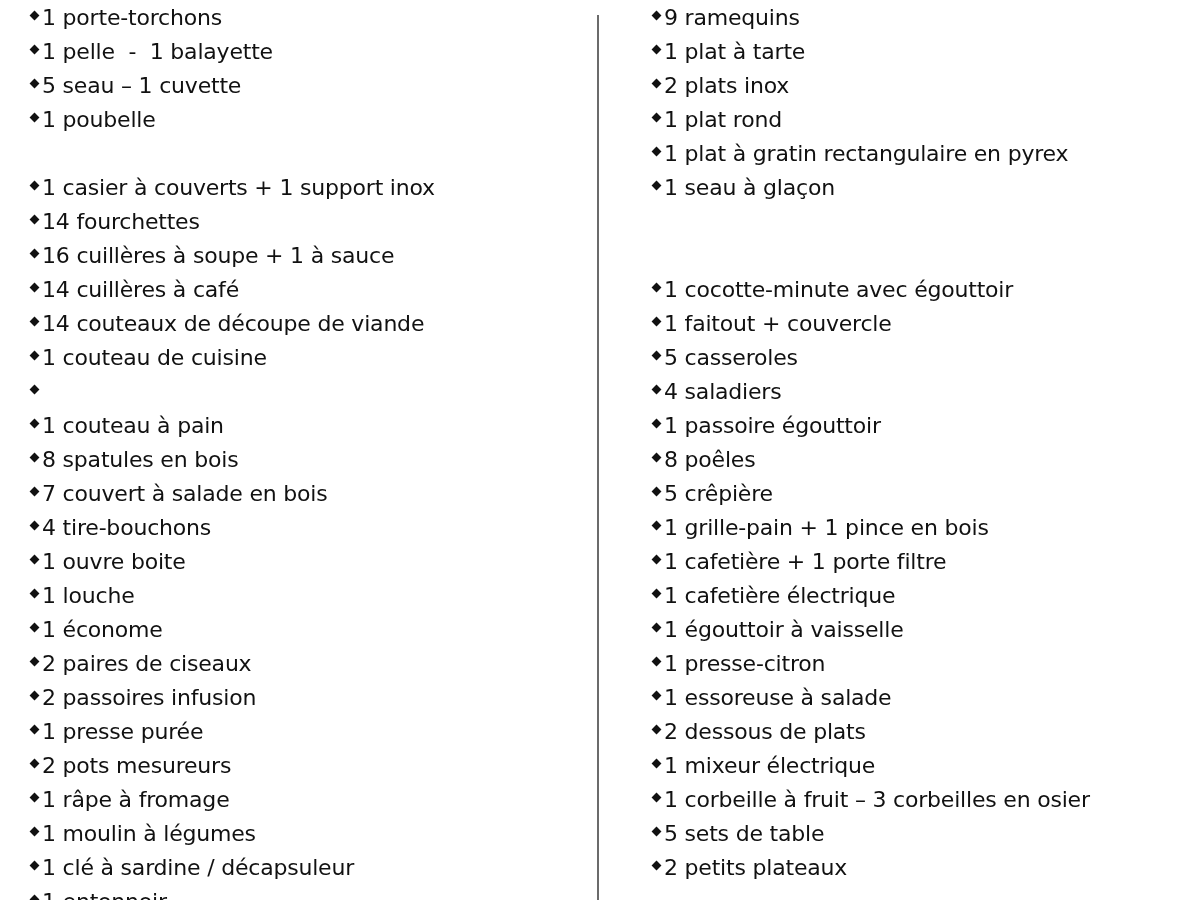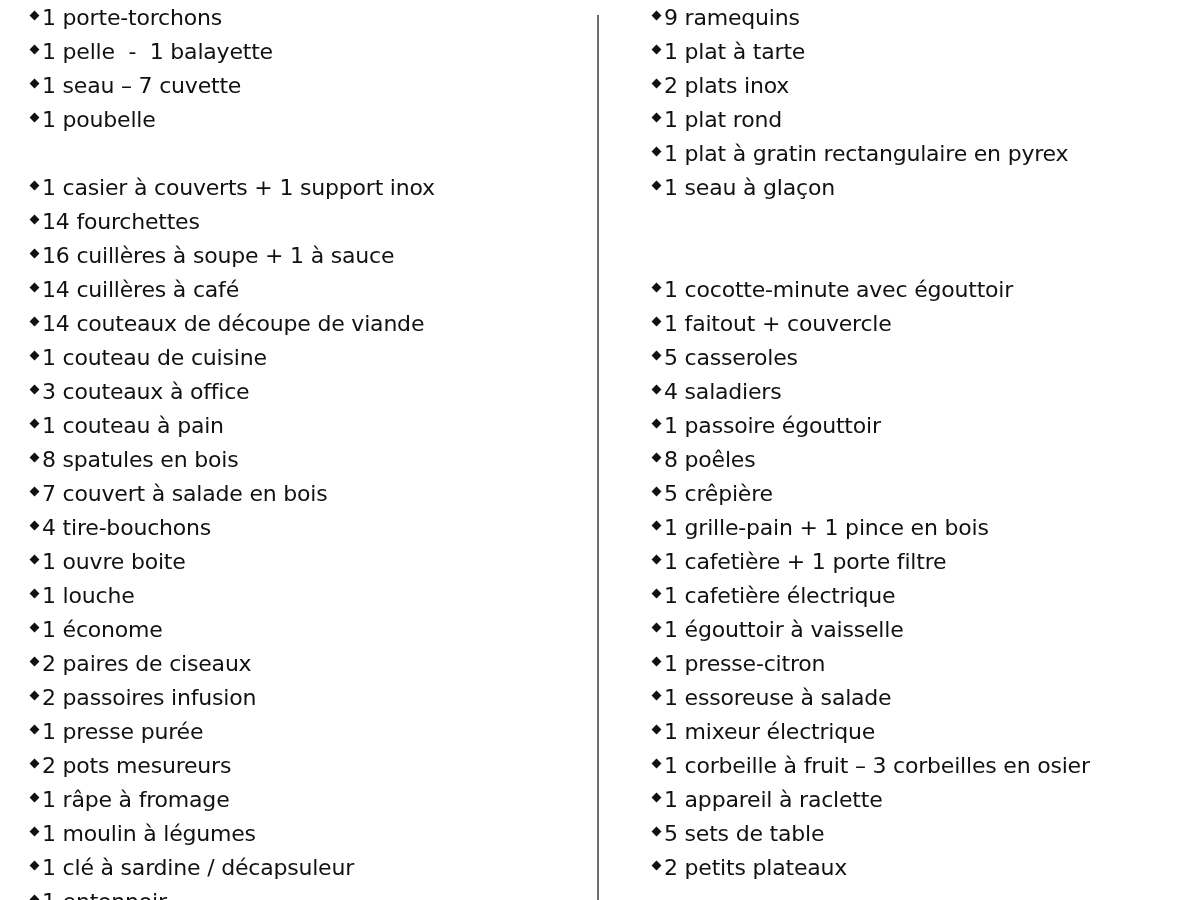--- a/index.html
+++ b/index.html
@@ -80,21 +80,21 @@
     <li class="item">
         <span class="bullet"></span>
         <span class="text">1 porte-torchons</span>
       </li>
     <li class="item">
         <span class="bullet"></span>
         <span class="text" style="white-space:pre">1 pelle  -  1 balayette</span>
       </li>
     <li class="item">
         <span class="bullet"></span>
-        <span class="text">1 seau – 7 cuvette</span>
+        <span class="text">5 seau – 1 cuvette</span>
       </li>
     <li class="item">
         <span class="bullet"></span>
         <span class="text">1 poubelle</span>
       </li>
     <li class="item blank">
         <span class="text"></span>
       </li>
     <li class="item">
         <span class="bullet"></span>
@@ -115,21 +115,20 @@
     <li class="item">
         <span class="bullet"></span>
         <span class="text">14 couteaux de découpe de viande</span>
       </li>
     <li class="item">
         <span class="bullet"></span>
         <span class="text">1 couteau de cuisine</span>
       </li>
     <li class="item">
         <span class="bullet"></span>
-        <span class="text">3 couteaux à office</span>
       </li>
     <li class="item">
         <span class="bullet"></span>
         <span class="text">1 couteau à pain</span>
       </li>
     <li class="item">
         <span class="bullet"></span>
         <span class="text">8 spatules en bois</span>
       </li>
     <li class="item">
@@ -266,32 +265,32 @@
     <li class="item">
         <span class="bullet"></span>
         <span class="text">1 presse-citron</span>
       </li>
     <li class="item">
         <span class="bullet"></span>
         <span class="text">1 essoreuse à salade</span>
       </li>
     <li class="item">
         <span class="bullet"></span>
+        <span class="text">2 dessous de plats</span>
+      </li>
+    <li class="item">
+        <span class="bullet"></span>
         <span class="text">1 mixeur électrique</span>
       </li>
     <li class="item">
         <span class="bullet"></span>
         <span class="text">1 corbeille à fruit – 3 corbeilles en osier</span>
       </li>
     <li class="item">
         <span class="bullet"></span>
-        <span class="text">1 appareil à raclette</span>
-      </li>
-    <li class="item">
-        <span class="bullet"></span>
         <span class="text">5 sets de table</span>
       </li>
     <li class="item">
         <span class="bullet"></span>
         <span class="text">2 petits plateaux</span>
       </li>
   </ul>
 
 </div>
 

